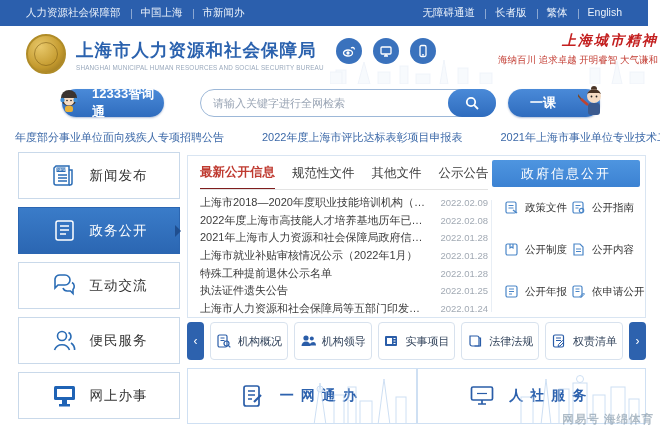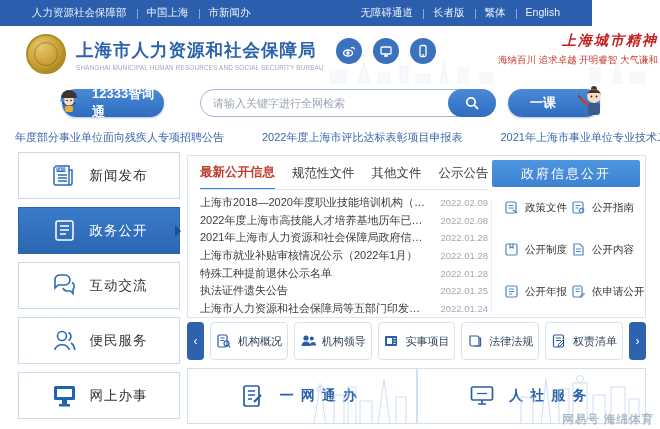--- a/index.html
+++ b/index.html
@@ -1,21 +1,21 @@
 <!DOCTYPE html>
 <html><head>
 <meta charset="utf-8">
 <style>
   * { margin:0; padding:0; box-sizing:border-box; }
   body { font-family:"Liberation Sans", sans-serif; background:#fff; }
   .page { position:relative; width:660px; height:429px; background:#fff; overflow:hidden; }
 
   
-  .topbar { position:absolute; left:0; top:0; width:592px; height:26px; background:#2b5fad;
-            display:flex; align-items:center; justify-content:space-between; padding:0 22px; }
+  .topbar { position:absolute; left:0; top:0; width:648px; height:26px; background:#2b5fad;
+            display:flex; align-items:center; justify-content:space-between; padding:0 16px; }
   .topbar ul { display:flex; list-style:none; }
   .topbar li { color:#eaf1fa; font-size:10.5px; padding:0 10px; cursor:pointer; position:relative; }
   .topbar li + li::before { content:""; position:absolute; left:0; top:3px; height:10px; border-left:1px solid rgba(255,255,255,.45); }
 
   
   .header { position:absolute; left:0; top:26px; width:660px; height:58px; background:#fff; }
   .skyline-faint { position:absolute; right:0; bottom:0; opacity:.55; }
   .brand { position:absolute; left:26px; top:8px; display:flex; align-items:center; cursor:pointer; }
   .logo { width:40px; height:40px; border-radius:50%;
           background:radial-gradient(circle at 35% 30%, #e8c86a, #c49a2e 60%, #8a6a1c);
@@ -61,21 +61,21 @@
                display:flex; align-items:center; justify-content:center; gap:12px; cursor:pointer; }
   .side-item .slabel { font-size:13.5px; color:#333; letter-spacing:1px; }
   .side-item.active { background:linear-gradient(#3a7cc9,#2b66b2); border-color:#2b66b2; }
   .side-item.active .slabel { color:#fff; }
   .side-item.active::after { content:""; position:absolute; right:-8px; top:17px; border:6px solid transparent; border-left-color:#1f4e8f; }
 
   
   .card { position:absolute; left:187px; top:5px; width:459px; height:163px; background:#fff; border:1px solid #d9e5f2; }
   .tabs { position:absolute; left:12px; top:0; height:33px; display:flex; align-items:center; gap:17px; }
   .tab { font-size:12.5px; color:#3c3c3c; cursor:pointer; padding:9px 0 7px; }
-  .tab.active { color:#bf3a30; font-weight:bold; border-bottom:2px solid #3b82f6; }
+  .tab.active { color:#bf3a30; font-weight:bold; border-bottom:2px solid #7f1d1d; }
   .tab-underline { position:absolute; left:12px; top:33px; width:288px; border-top:1px solid #e3e3e3; }
   .info-btn { position:absolute; right:5px; top:4px; width:148px; height:27px; background:linear-gradient(#4e95e0,#3c82d2);
               color:#fff; font-size:13px; border:none; border-radius:2px; letter-spacing:2px; cursor:pointer;
               font-family:"Liberation Sans", sans-serif; }
   .newslist { position:absolute; left:12px; top:38px; width:288px; }
   .newsrow { display:flex; justify-content:space-between; align-items:center; height:17.6px; cursor:pointer; }
   .newsrow .ntitle { font-size:11px; color:#3c3c3c; white-space:nowrap; overflow:hidden; text-overflow:ellipsis; max-width:228px; }
   .newsrow .ndate { font-size:9.5px; color:#a2aab4; flex:0 0 auto; }
   .vdiv { position:absolute; left:303px; top:44px; height:112px; border-left:1px solid #e8eef5; }
   .panel { position:absolute; left:316px; top:44px; width:138px; display:grid; grid-template-columns:1fr 1fr; row-gap:27px; column-gap:4px; }

